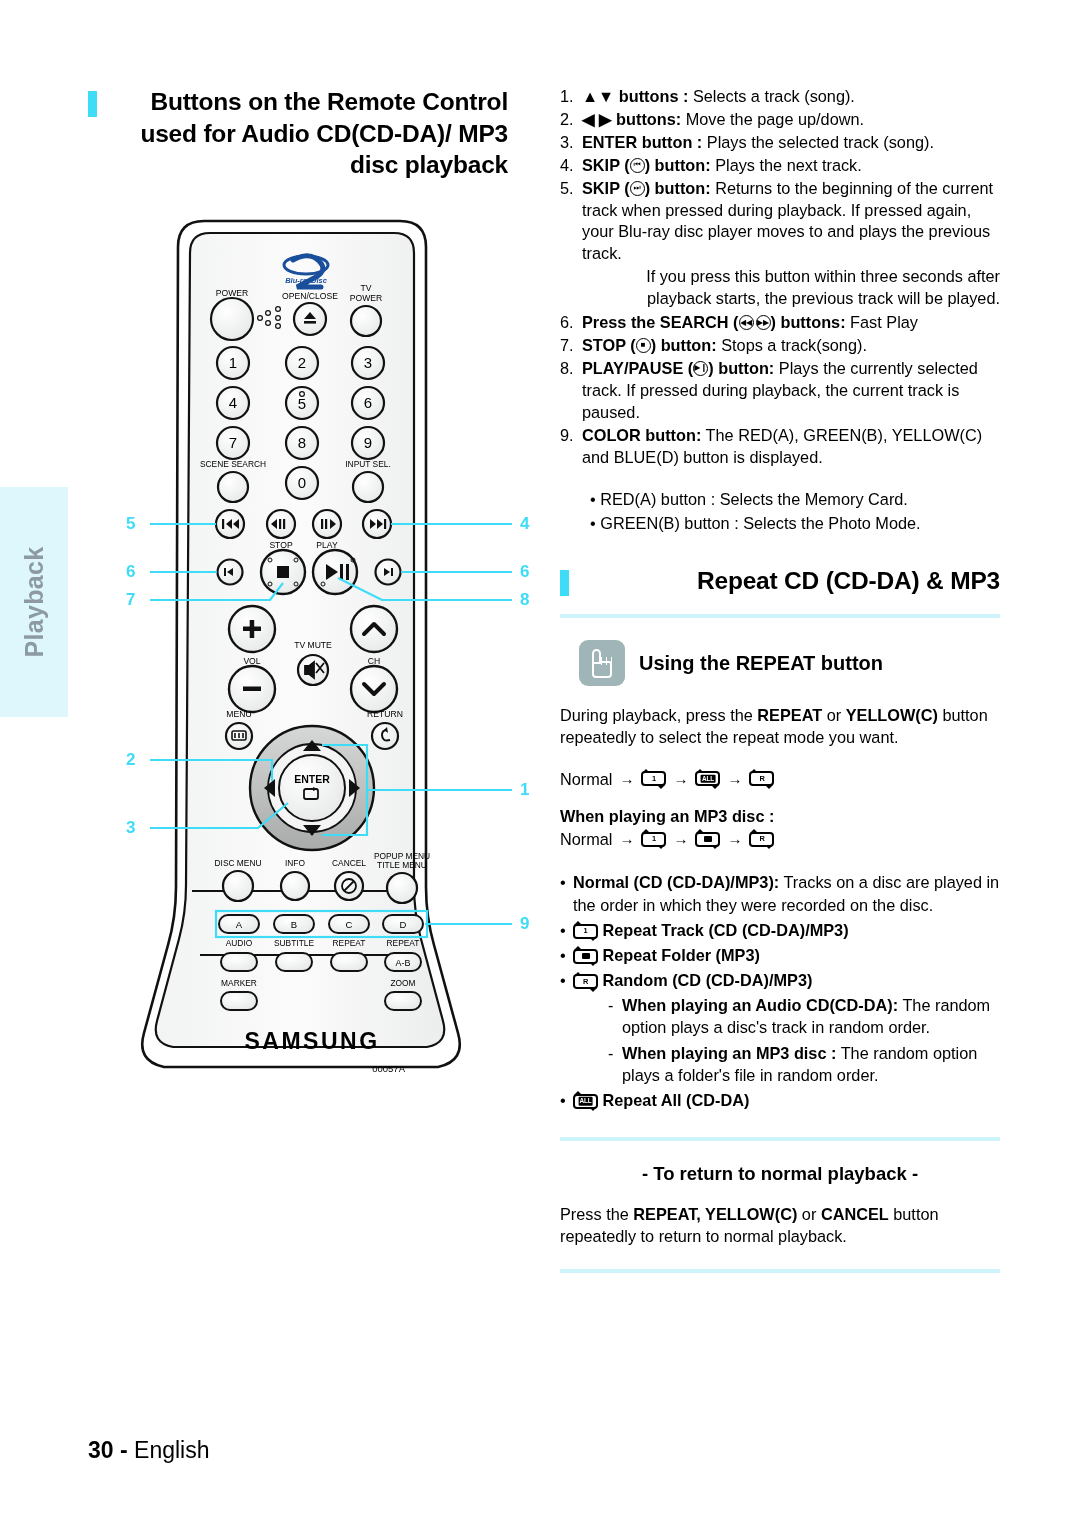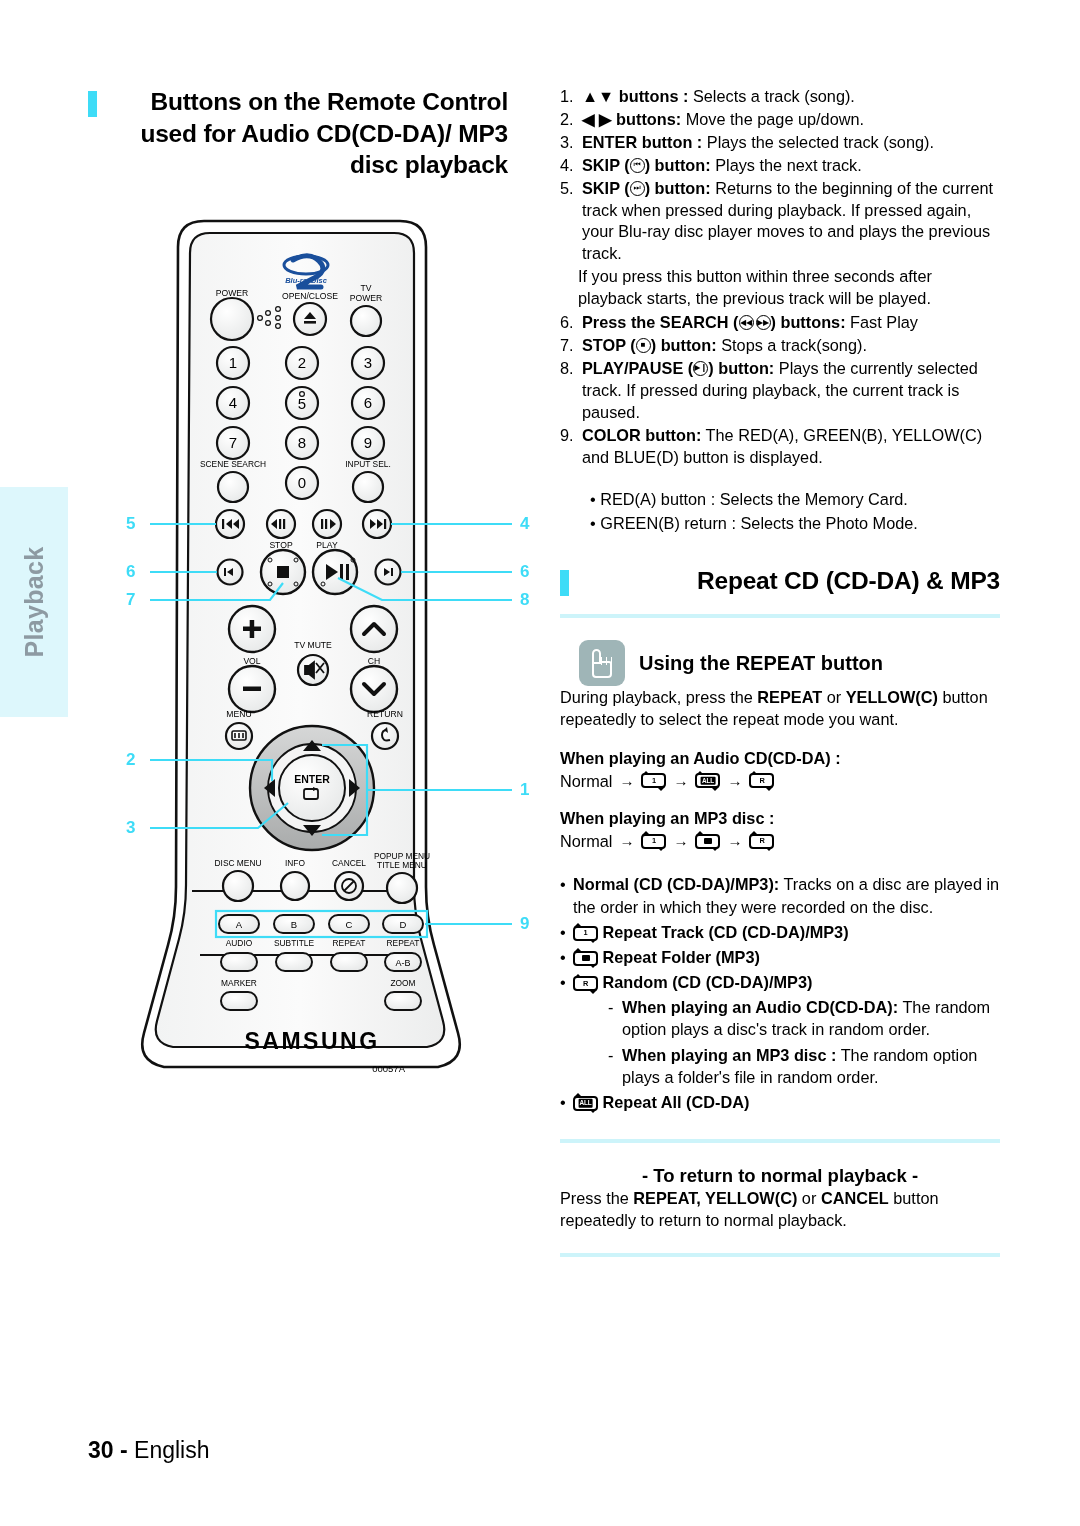--- a/index.html
+++ b/index.html
@@ -87,20 +87,21 @@
     display: flex;
     margin-bottom: 1px;
   }
   .li-num {
     width: 22px;
     flex: 0 0 22px;
   }
   .li-body { flex: 1 1 auto; }
   .li-cont {
     margin-left: 18px;
+    text-align: right;
   }
   b { font-weight: bold; }
 
   .sub-bullets {
     margin-left: 22px;
     font-size: 16.3px;
     line-height: 1.42;
     margin-top: 20px;
   }
   .sub-bullets > div { margin-left: 8px; }
@@ -185,20 +186,21 @@
     border-left:1.6px solid #fff;
   }
   .subhead-text {
     font-size: 20px;
     font-weight: bold;
   }
 
   .body-p {
     font-size: 16.3px;
     line-height: 1.36;
+    margin-top: 18px;
   }
 
   .mode-line {
     font-size: 16.3px;
     line-height: 1.5;
     display: flex;
     align-items: center;
     gap: 7px;
     margin-top: 1px;
   }
@@ -628,21 +630,21 @@
       <div class="li-body"><b>PLAY/PAUSE (</b><span class="key"><i>▶❙</i></span><b>) button:</b><span> Plays the currently selected track. If pressed during playback, the current track is paused.</span></div>
     </div>
 
     <div class="li">
       <div class="li-num">9.</div>
       <div class="li-body"><b>COLOR button:</b><span> The RED(A), GREEN(B), YELLOW(C) and BLUE(D) button is displayed.</span></div>
     </div>
 
     <div class="sub-bullets">
       <div>• <span>RED(A) button : Selects the Memory Card.</span></div>
-      <div>• <span>GREEN(B) return : Selects the Photo Mode.</span></div>
+      <div>• <span>GREEN(B) button : Selects the Photo Mode.</span></div>
     </div>
   </div>
 
   <div style="margin-top:30px;">
     <div class="h1-block">
       <div class="h1-bar"></div>
       <div class="h1-text">Repeat CD (CD-DA) &amp; MP3</div>
     </div>
 
     <div class="rule"></div>
@@ -654,21 +656,20 @@
         <div class="finger"></div>
       </div>
       <div class="subhead-text">Using the REPEAT button</div>
     </div>
 
     <div class="body-p">
       <span>During playback, press the </span><b>REPEAT</b><span> or </span><b>YELLOW(C)</b><span> button repeatedly to select the repeat mode you want.</span>
     </div>
 
     <div style="margin-top:18px;">
-      <div style="font-size:16.3px;font-weight:bold;">When playing an Audio CD(CD-DA) :</div>
       <div class="mode-line">
         <span>Normal</span>
         <span class="arrow">→</span>
         <span class="rglyph">
             <span class="lbl">1</span>
           </span>
         <span class="arrow">→</span>
         <span class="rglyph allbox">
             <span class="lbl">ALL</span>
           </span>

